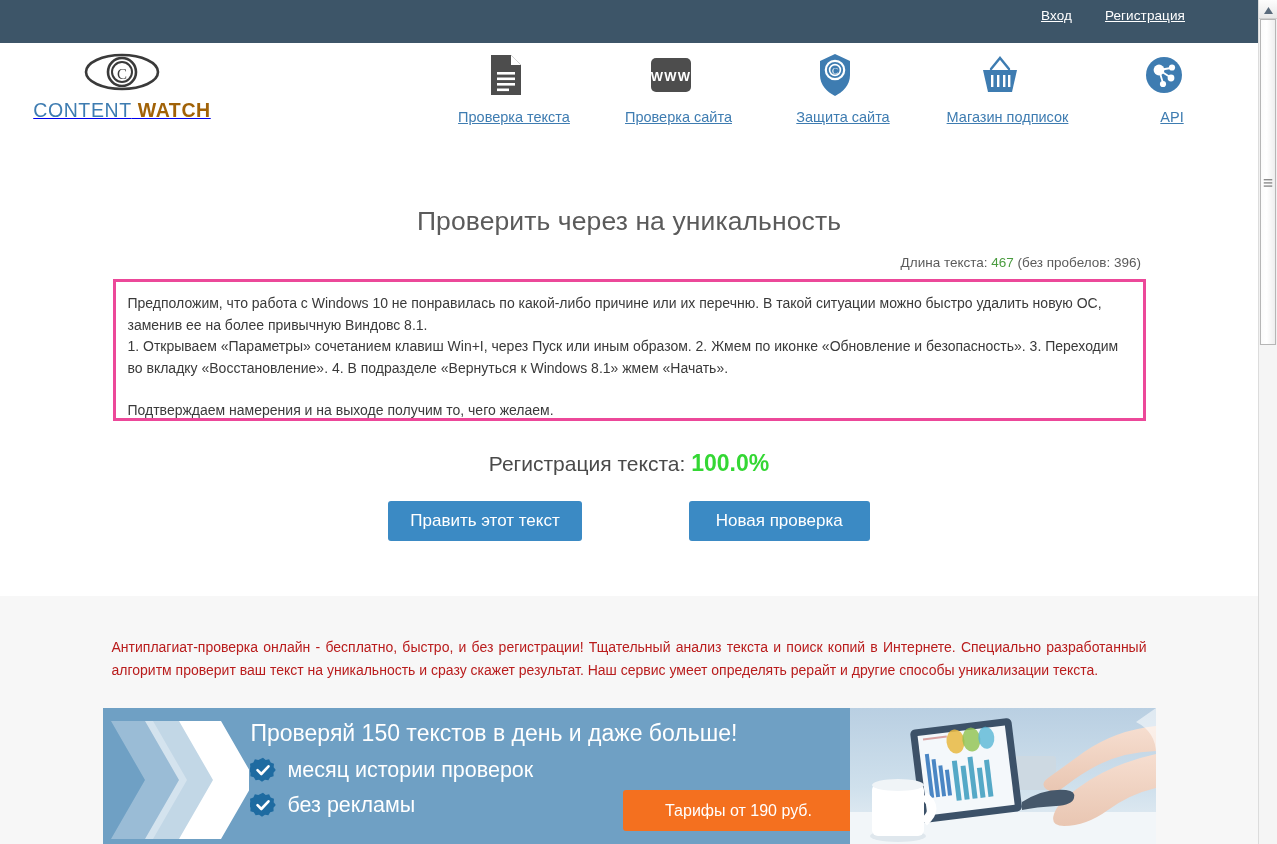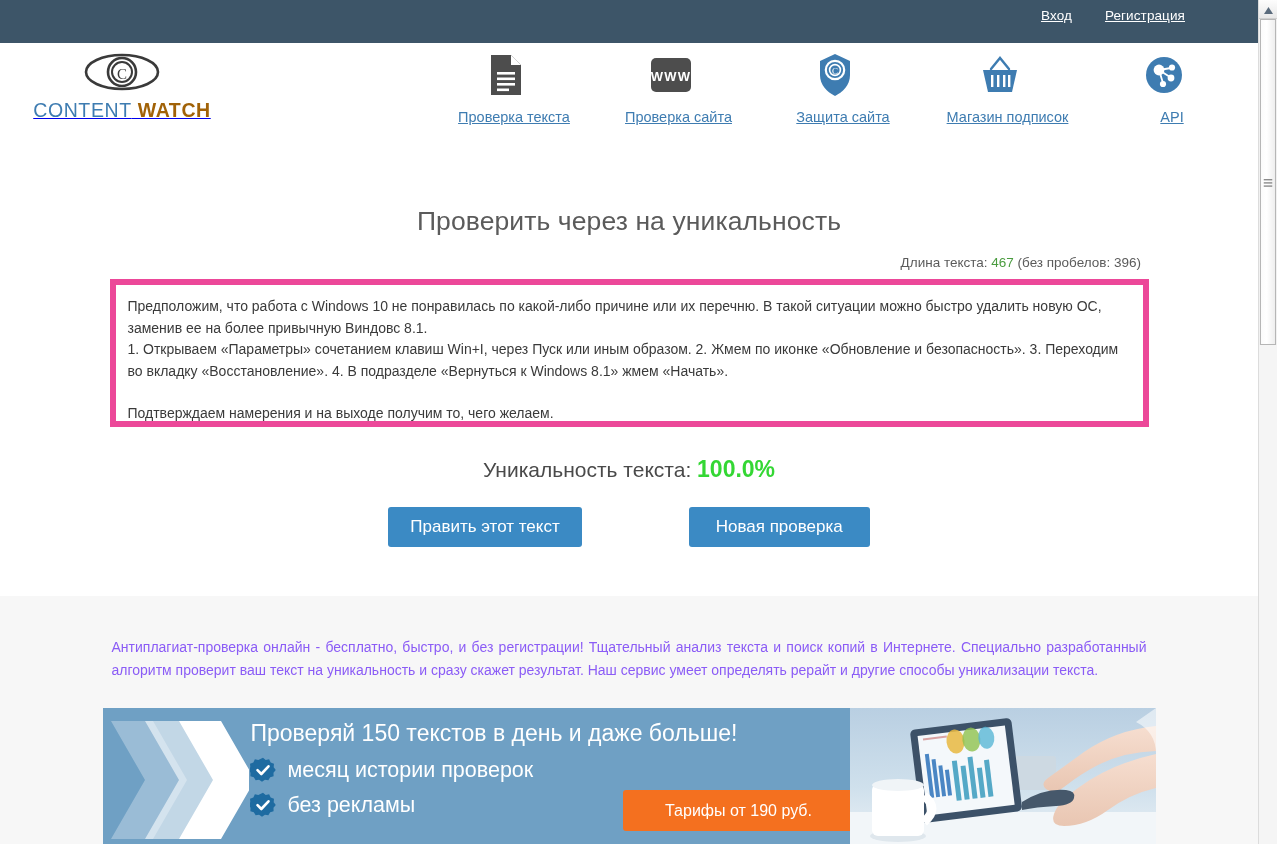--- a/index.html
+++ b/index.html
@@ -133,21 +133,21 @@
     margin: 18px 117px 0 0;
   }
   .length-line .num {
     color: #4a9c3f;
   }
 
   .textbox {
     margin: 9px auto 0 auto;
     width: 1003px;
     height: 113px;
-    border: 6px solid #ec4899;
+    border: 3px solid #ec4899;
     background: #ffffff;
     padding: 11px 12px 12px 12px;
     box-sizing: content-box;
     font-size: 14px;
     color: #3a3a3a;
     line-height: 21.5px;
     overflow: hidden;
   }
   .textbox p { margin: 0; }
   .textbox .gap { height: 21px; }
@@ -193,21 +193,21 @@
   .grayband {
     background: #f7f7f7;
     height: 261px;
     position: relative;
   }
   .promo-text {
     width: 1035px;
     margin: 0 auto;
     padding-top: 40px;
     font-size: 14px;
-    color: #8b5cf6;
+    color: #b91c1c;
     line-height: 23px;
     text-align: justify;
   }
 
   
   .banner {
     position: relative;
     width: 1053px;
     height: 144px;
     margin: 26px auto 0 auto;
@@ -417,21 +417,21 @@
       </div>
 
       <div class="textbox">
         <p>Предположим, что работа с Windows 10 не понравилась по какой-либо причине или их перечню. В такой ситуации можно быстро удалить новую ОС, заменив ее на более привычную Виндовс 8.1.</p>
         <p>1. Открываем «Параметры» сочетанием клавиш Win+I, через Пуск или иным образом. 2. Жмем по иконке «Обновление и безопасность». 3. Переходим во вкладку «Восстановление». 4. В подразделе «Вернуться к Windows 8.1» жмем «Начать».</p>
         <div class="gap"></div>
         <p>Подтверждаем намерения и на выходе получим то, чего желаем.</p>
       </div>
 
       <div class="result">
-        <span>Уникальность текста: </span><span class="pct">100.0%</span>
+        <span>Регистрация текста: </span><span class="pct">100.0%</span>
       </div>
 
       <div class="buttons">
         <button class="btn">Править этот текст</button>
         <button class="btn">Новая проверка</button>
       </div>
 
       <span class="cursor-arrow">
         <svg width="30" height="34" viewBox="0 0 30 34">
           <defs>

